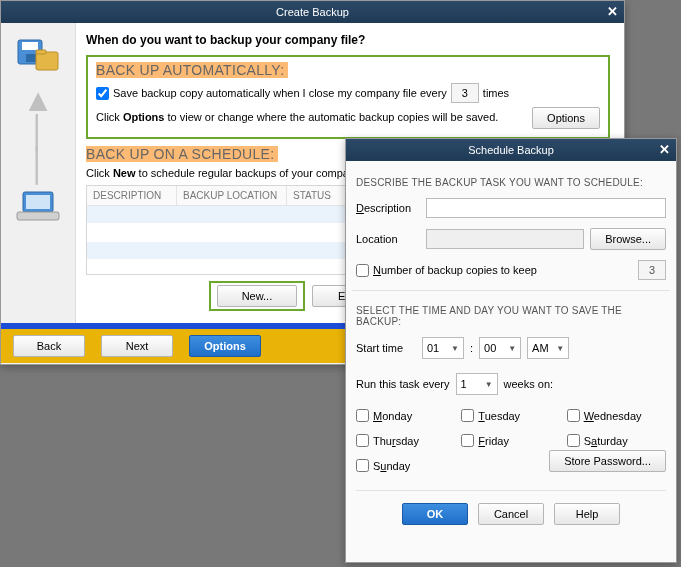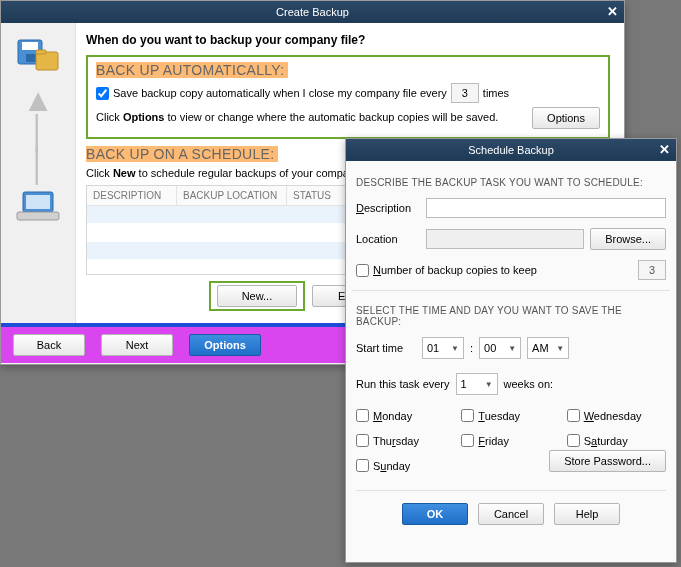--- a/index.html
+++ b/index.html
@@ -110,22 +110,22 @@
   .table .rows div.r {
     height:18px;
     background:#eaf2fb;
     border-bottom:1px solid #fff;
   }
   .table .rows div.r.alt { background:#fff; }
   .tbl-btns { text-align:center; margin-top:6px;}
   .tbl-btns .btn { margin:0 4px; width:80px; }
   .tbl-btns .hl { border:2px solid #6ca82e; padding:2px; display:inline-block;}
   .footer {
-    background:#d946ef;
-    border-top:4px solid #1d4ed8;
+    background:#eab308;
+    border-top:6px solid #1d4ed8;
     height:40px;
     display:flex;
     align-items:center;
     padding:0 12px;
     gap:16px;
   }
   .footer .btn { width:72px; }
   
   #schedule-backup { left:345px; top:138px; width:332px; height:425px; background:#fafafa; }
   #schedule-backup .body { padding:16px 10px 10px; }

